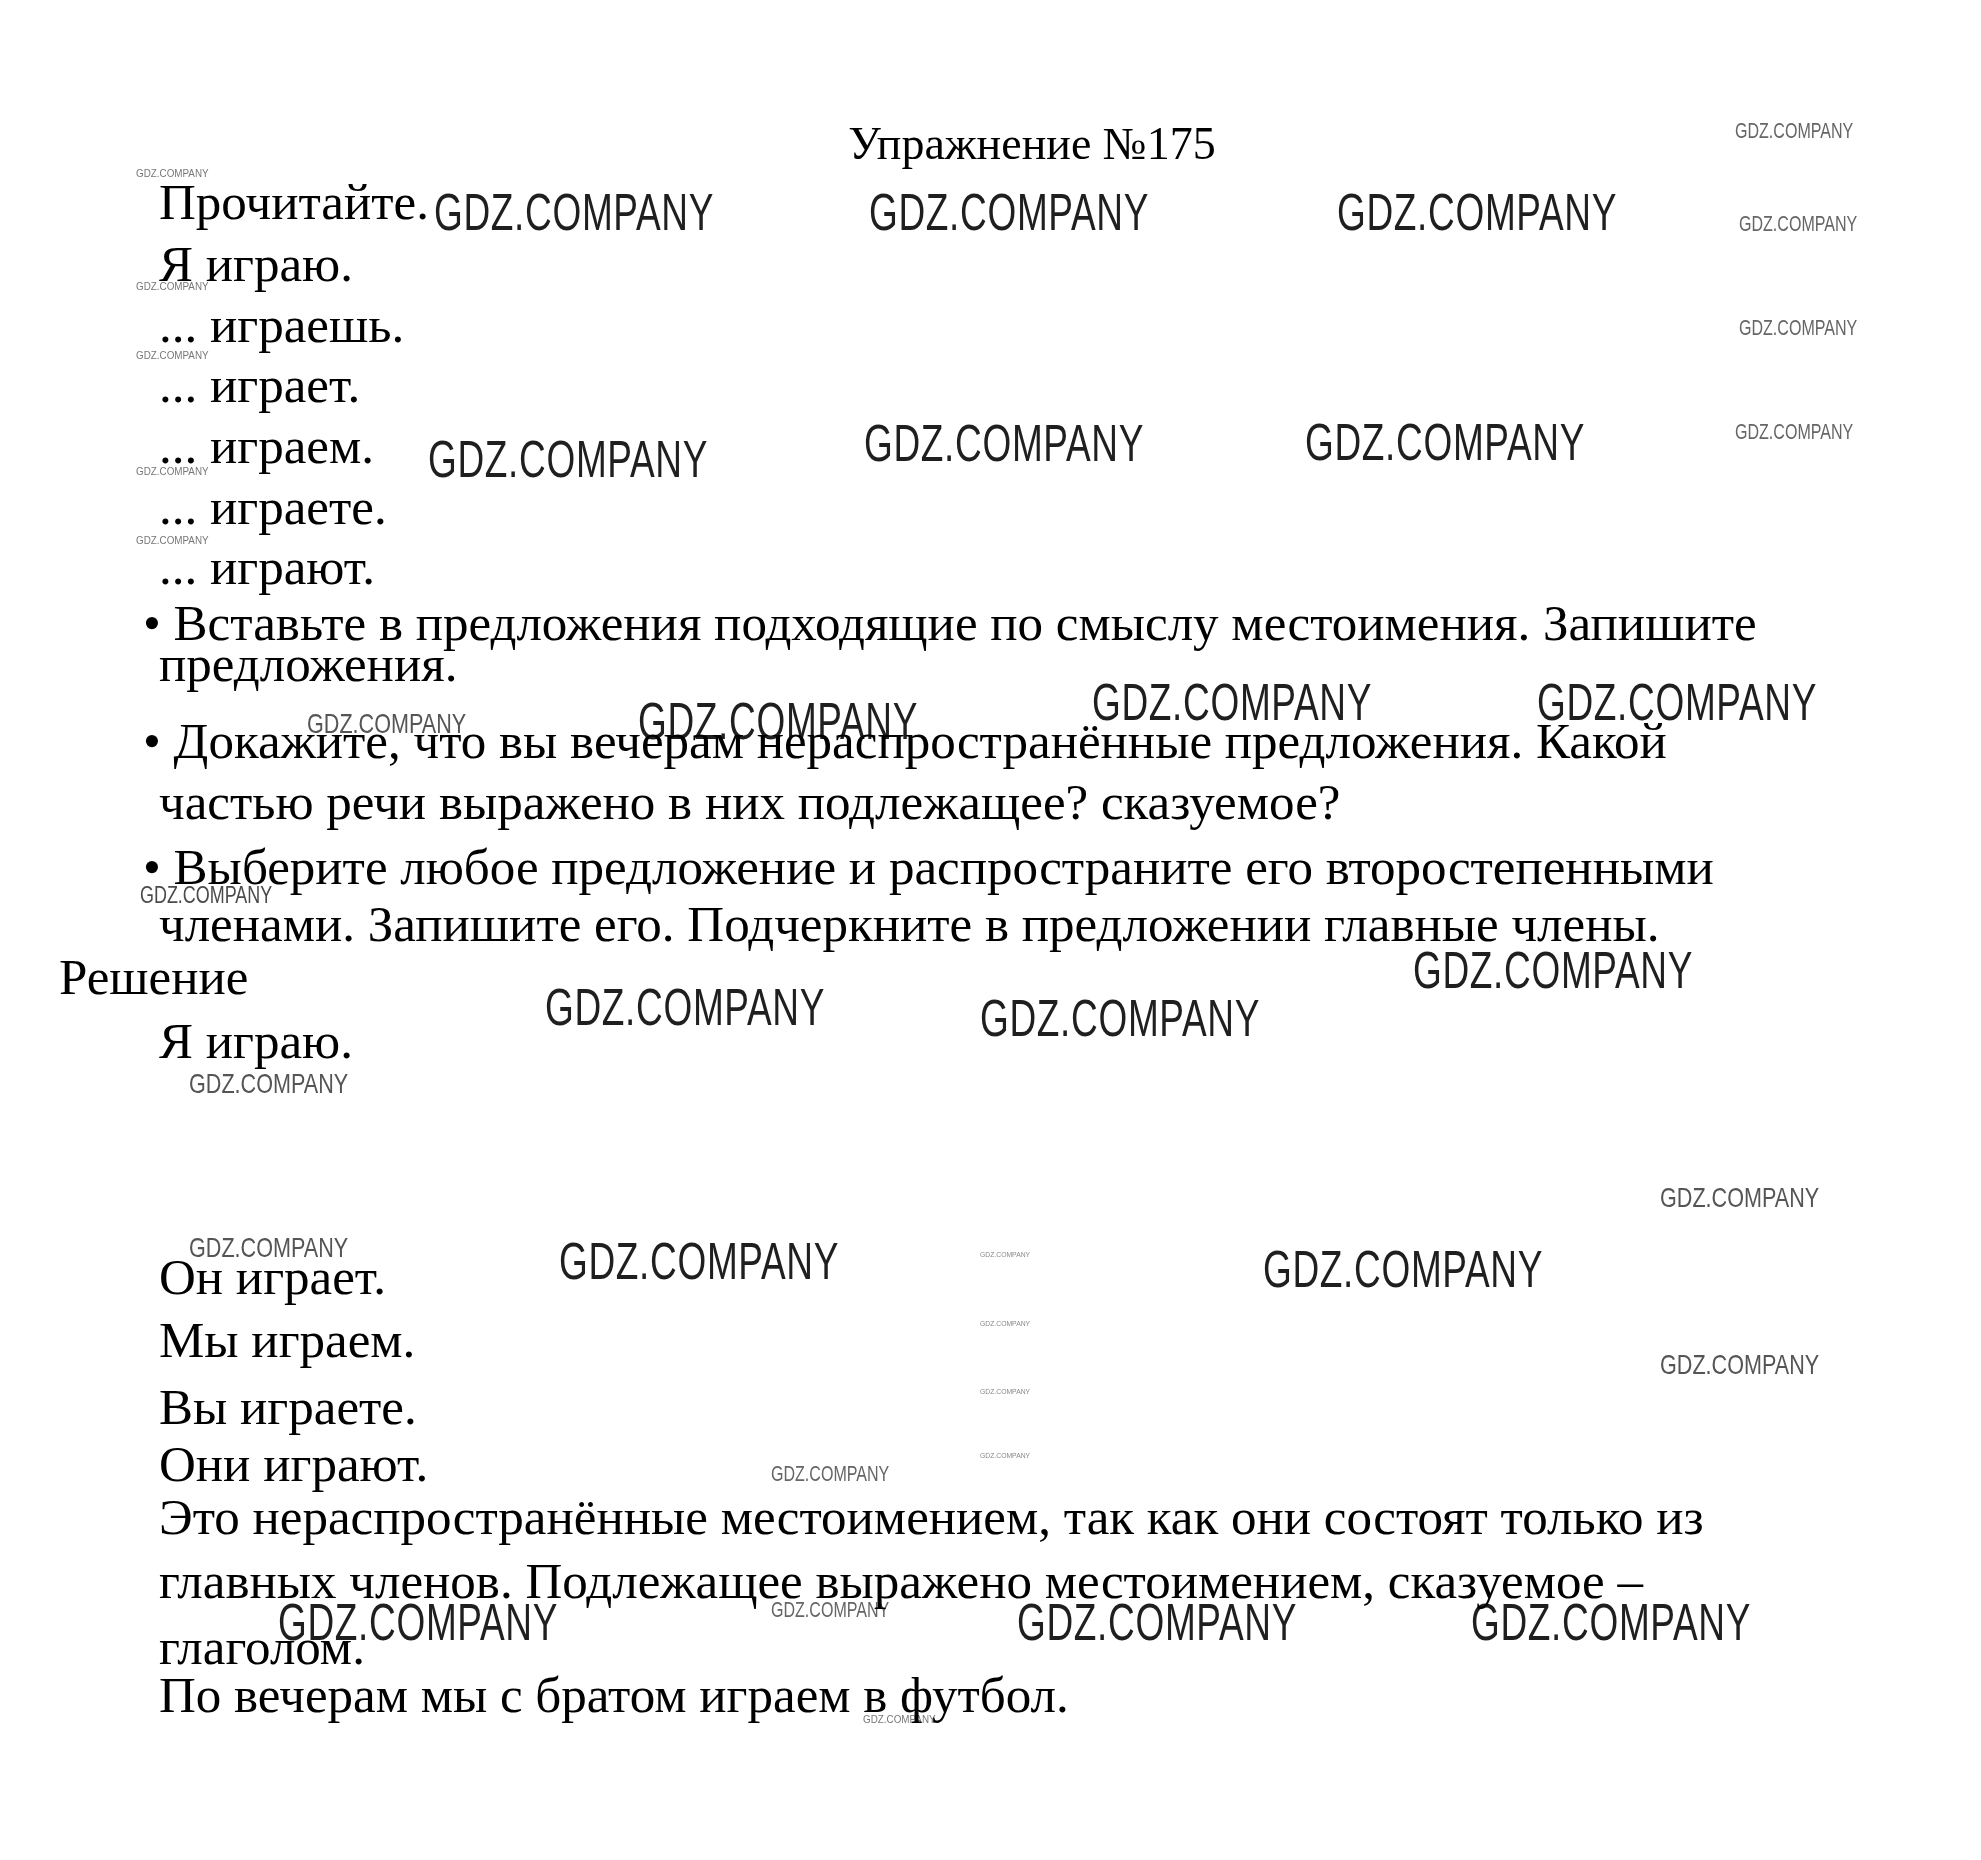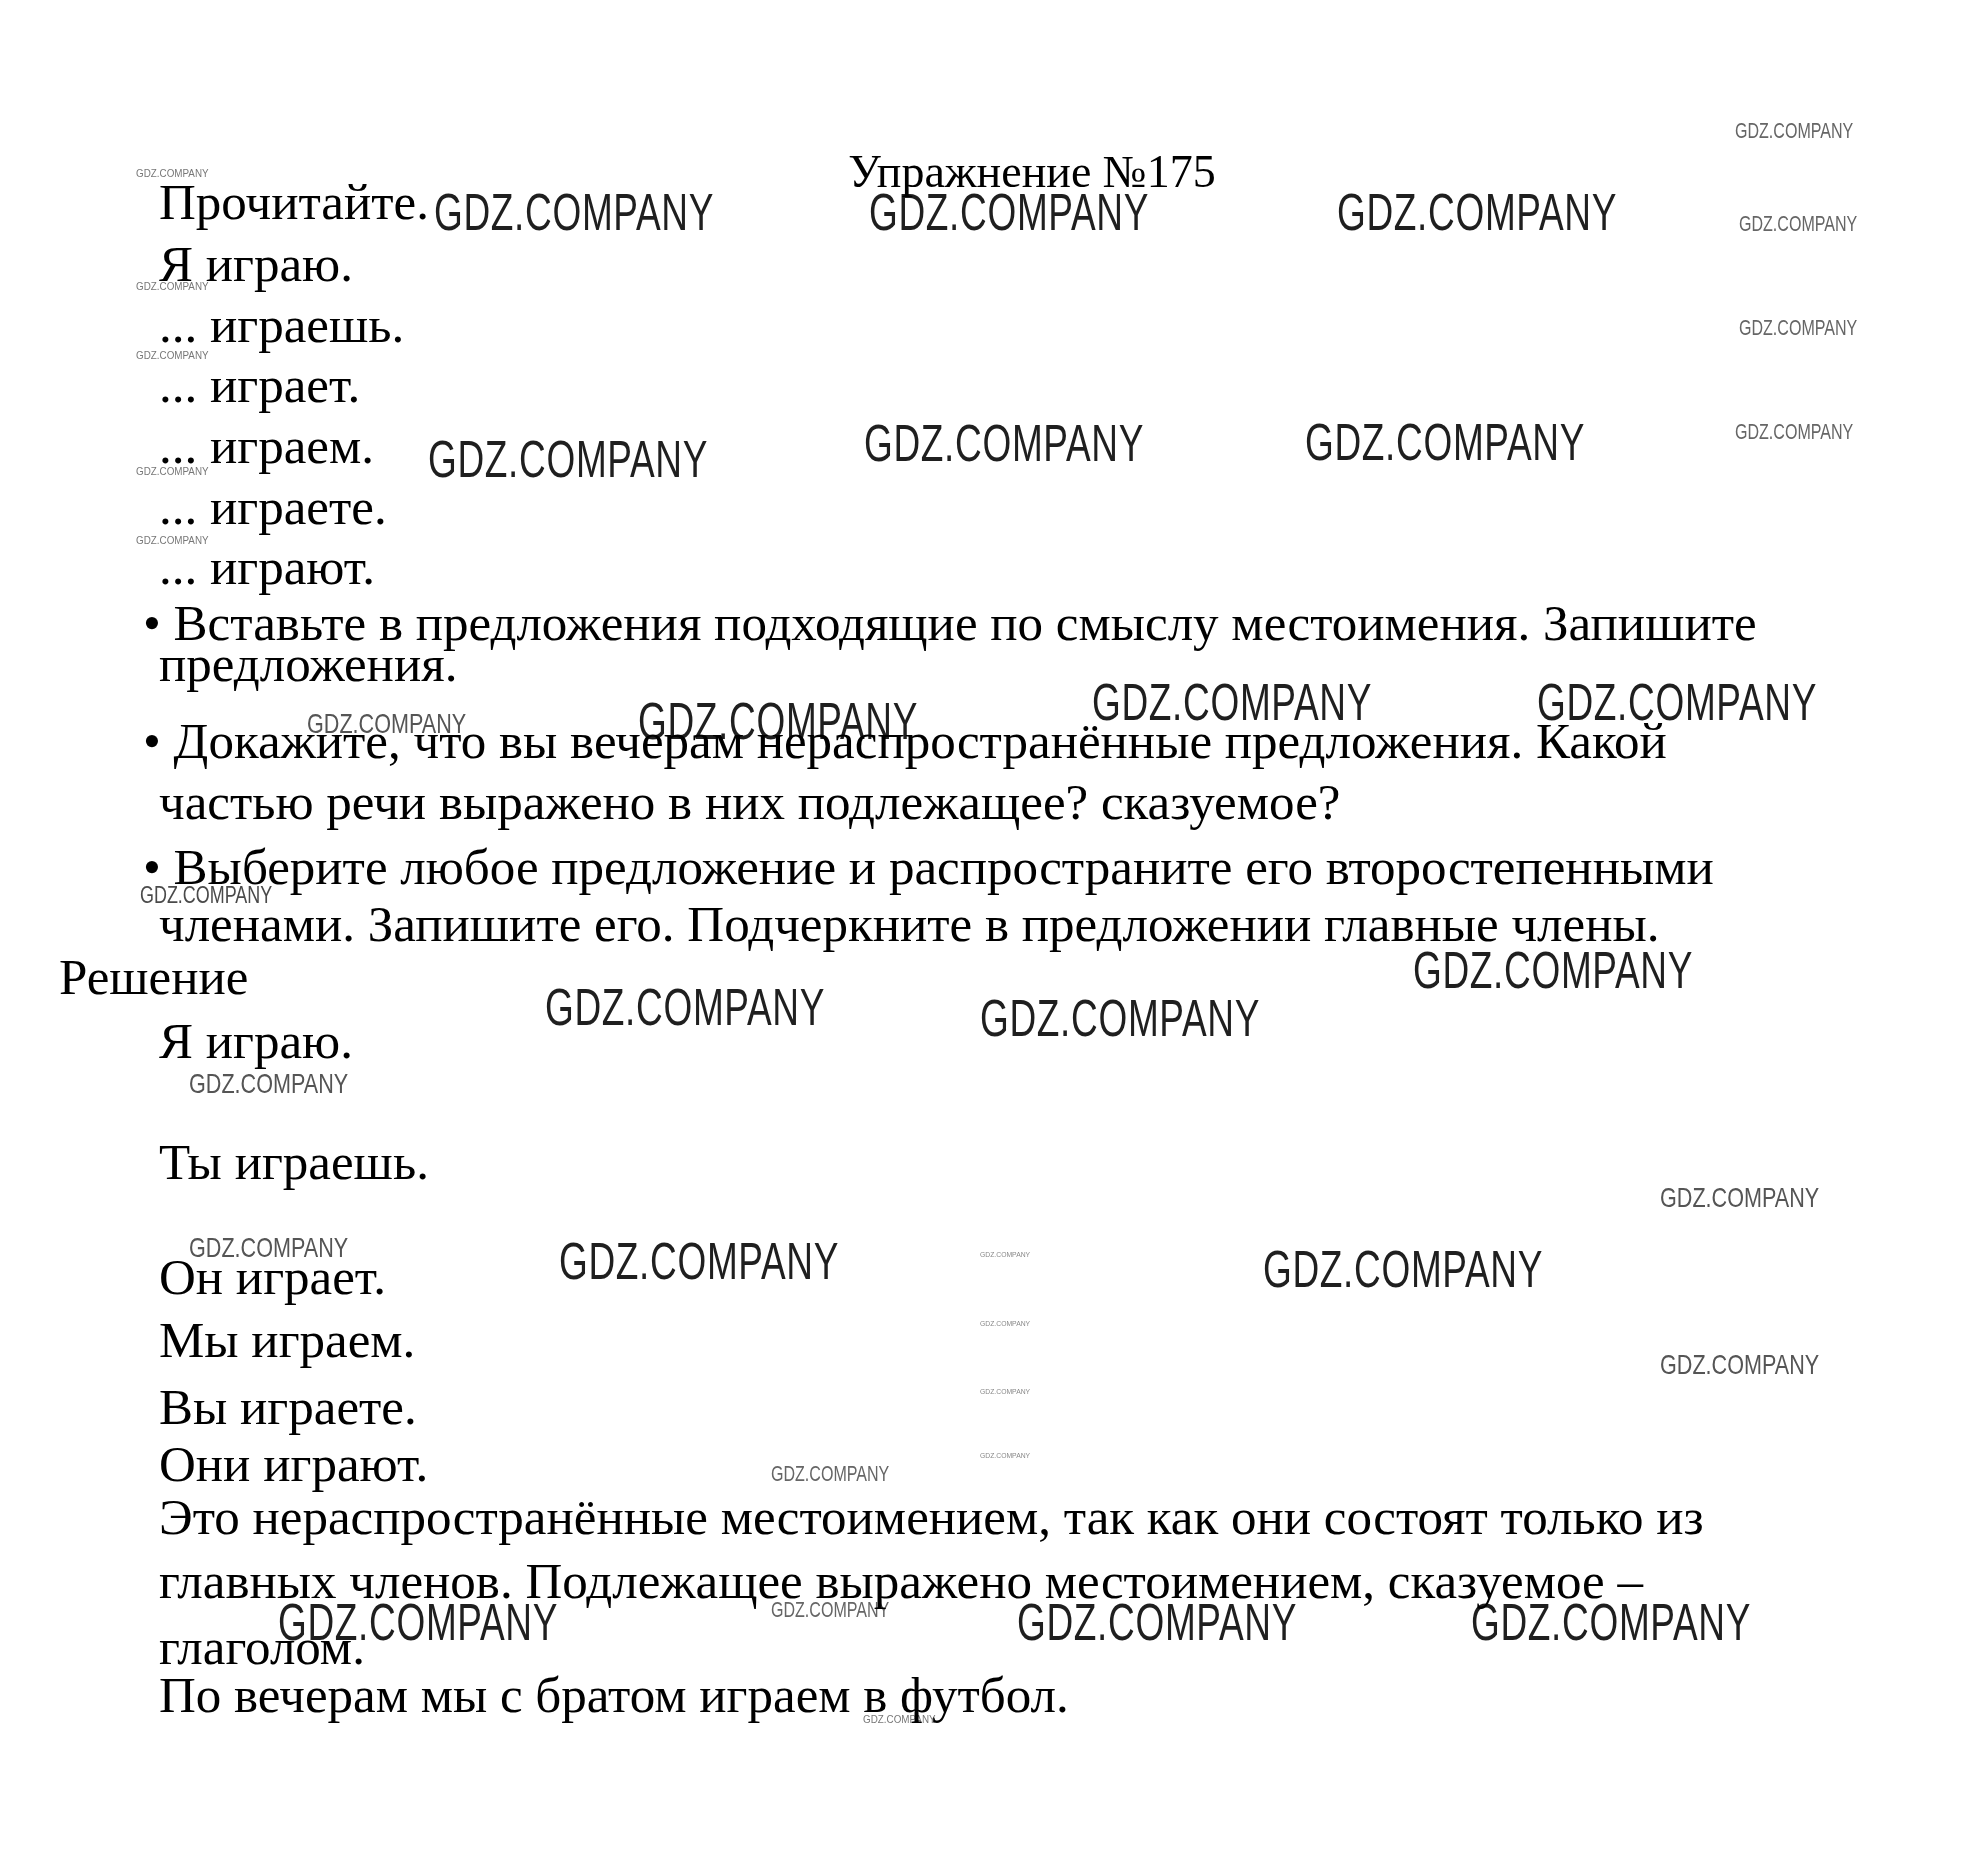--- a/index.html
+++ b/index.html
@@ -26,21 +26,20 @@
     color: #000000;
   }
   .ln.bullet { left: 143px; }
   .title-row {
     position: absolute;
     left: 82px;
     width: 1900px;
     text-align: center;
     font-size: 46px;
     white-space: nowrap;
-    margin-top: 28px;
   }
   .heading-row {
     position: absolute;
     left: 59px;
     width: 1923px;
     font-size: 51px;
     white-space: nowrap;
   }
   .italic { }
   
@@ -121,21 +120,20 @@
   <div class="ln bullet" style="top:595px">• Вставьте в предложения подходящие по смыслу местоимения. Запишите</div>
   <div class="ln" style="top:636px">предложения.</div>
   <div class="ln bullet" style="top:713px">• Докажите, что вы вечерам нераспространённые предложения. Какой</div>
   <div class="ln bullet" style="top:839px">• Выберите любое предложение и распространите его второстепенными</div>
   <div class="ln" style="top:774px">частью речи выражено в них подлежащее? сказуемое?</div>
   <div class="ln" style="top:896px">членами. Запишите его. Подчеркните в предложении главные члены.</div>
 
   <div class="heading-row" style="top:948px">Решение</div>
 
   <div class="ln" style="top:1013px">Я играю.</div>
-  <div class="ln" style="top:1134px">Ты играешь.</div>
   <div class="ln" style="top:1249px">Он играет.</div>
   <div class="ln" style="top:1312px">Мы играем.</div>
   <div class="ln" style="top:1379px">Вы играете.</div>
   <div class="ln" style="top:1436px">Они играют.</div>
 
   <div class="ln" style="top:1489px">Это нераспространённые местоимением, так как они состоят только из</div>
   <div class="ln" style="top:1553px">главных членов. Подлежащее выражено местоимением, сказуемое –</div>
   <div class="ln" style="top:1619px">глаголом.</div>
 
   <div class="ln italic" style="top:1667px">По вечерам мы с братом играем в футбол.</div>

